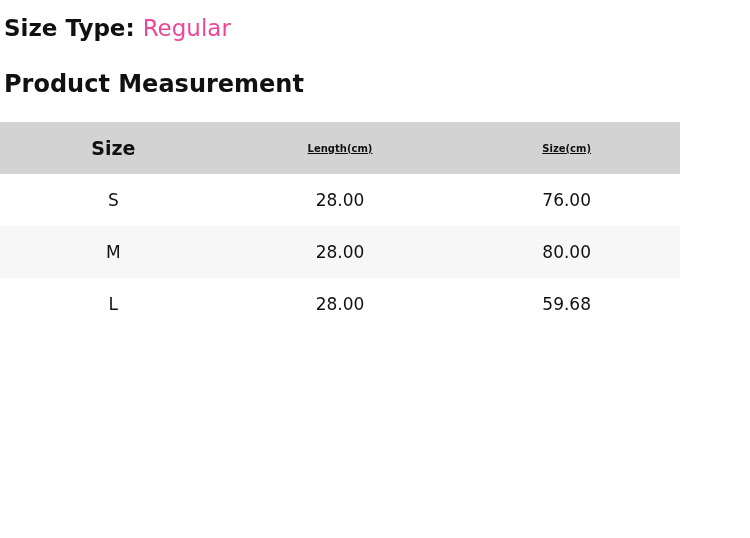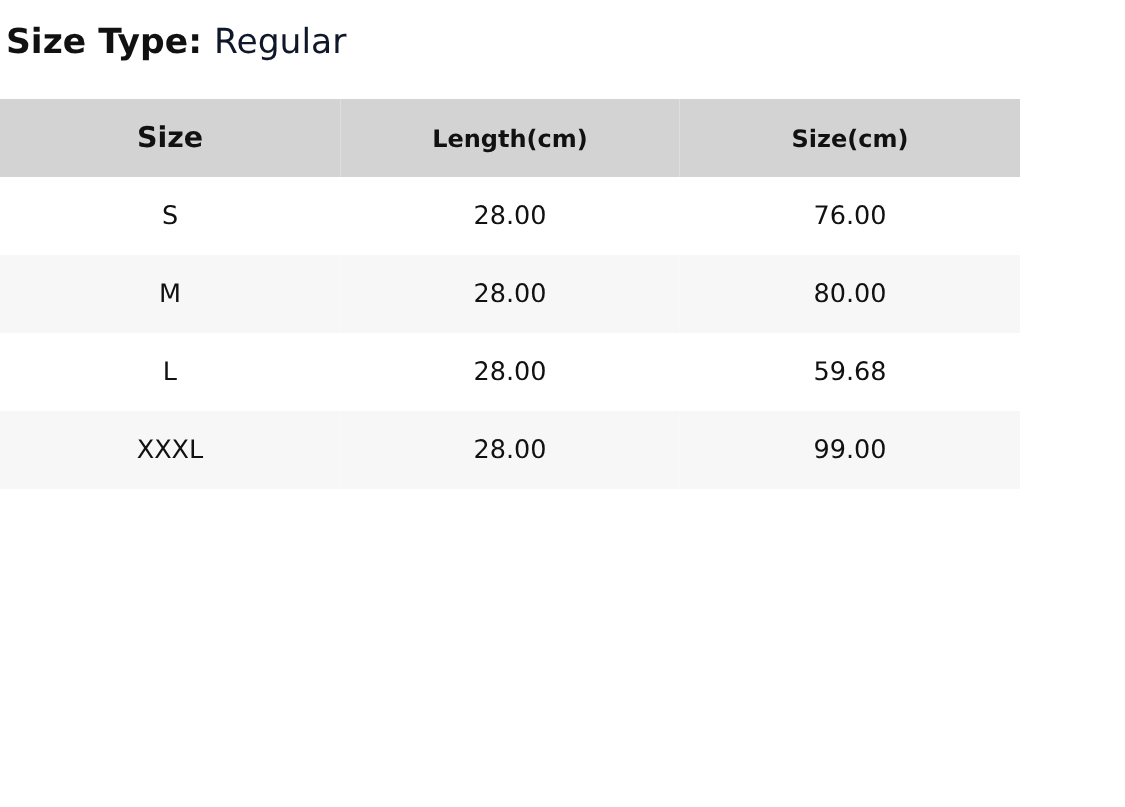--- a/index.html
+++ b/index.html
@@ -19,21 +19,21 @@
   .size-type-line {
     margin: 0;
     padding: 13px 0 0 4px;
     font-size: 23px;
     line-height: 30px;
     font-weight: 700;
     color: #111111;
   }
   .size-type-value {
     font-weight: 400;
-    color: #0f172a;
+    color: #ec4899;
   }
   .product-title {
     margin: 0;
     padding: 26px 0 0 4px;
     font-size: 24px;
     line-height: 30px;
     font-weight: 700;
     color: #111111;
   }
   .measure-table {
@@ -48,21 +48,21 @@
   }
   .measure-table th,
   .measure-table td {
     height: 52px;
     padding: 0;
     text-align: center;
     vertical-align: middle;
   }
   .measure-table th { font-weight: 700; color: #111111; }
   .th-size { font-size: 19px; }
-  .th-metric { font-size: 16px; }
+  .th-metric { font-size: 10px; text-decoration: underline; }
   .measure-table td {
     font-size: 17px;
     font-weight: 400;
     color: #111111;
   }
   .measure-table tbody tr:nth-child(even) {
     background: #f7f7f7;
   }
   .measure-table tbody tr:nth-child(odd) {
     background: #ffffff;
@@ -71,20 +71,21 @@
 </head>
 <body>
 
 <div class="page">
 
   <p class="size-type-line">
     <span>Size Type:</span>
     <span class="size-type-value">Regular</span>
   </p>
 
+  <h2 class="product-title">Product Measurement</h2>
 
   <table class="measure-table">
     <colgroup>
         <col>
         <col>
         <col>
       </colgroup>
     <thead>
       <tr>
         <th class="th-size">Size</th>
@@ -101,21 +102,16 @@
       <tr>
         <td>M</td>
         <td>28.00</td>
         <td>80.00</td>
       </tr>
       <tr>
         <td>L</td>
         <td>28.00</td>
         <td>59.68</td>
       </tr>
-      <tr>
-        <td>XXXL</td>
-        <td>28.00</td>
-        <td>99.00</td>
-      </tr>
     </tbody>
   </table>
 
 </div>
 
 </body></html>

